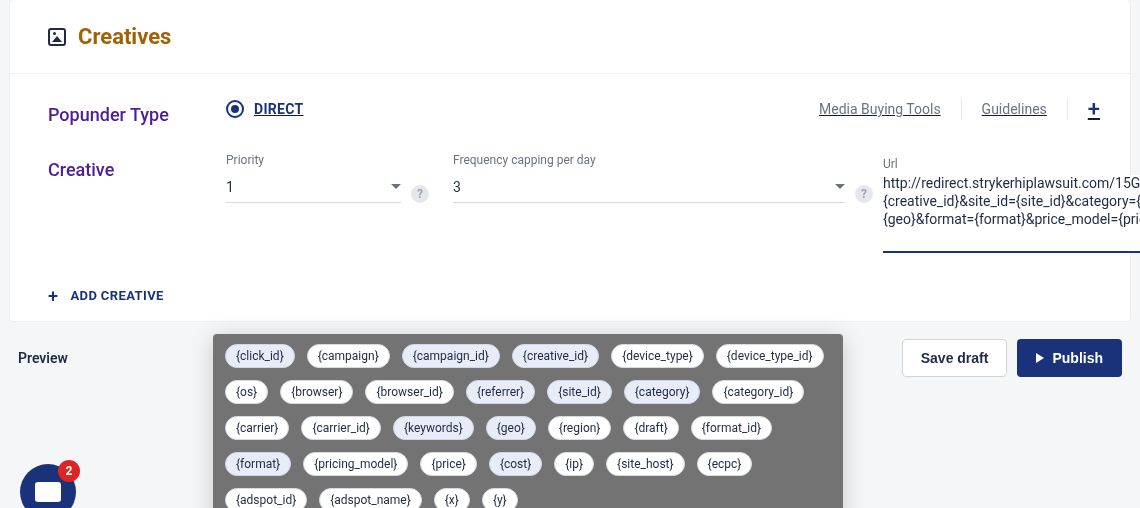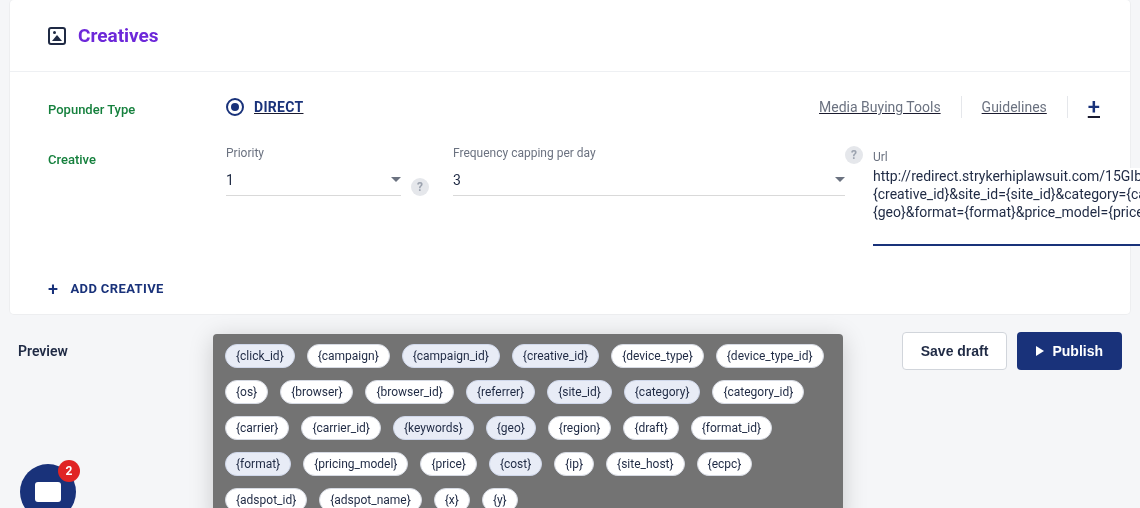--- a/index.html
+++ b/index.html
@@ -20,37 +20,37 @@
       padding-bottom: 10px;
     }
     .panel-header {
       display: flex;
       align-items: center;
       padding: 24px 30px 24px 38px;
       gap: 12px;
       border-bottom: 1px solid #eef0f3;
     }
     .panel-title {
-      font-size: 19px;
+      font-size: 22px;
       font-weight: 700;
-      color: #6d28d9;
+      color: #a16207;
     }
     .panel-body {
       padding: 24px 30px 4px 38px;
     }
     .row {
       display: flex;
       align-items: flex-start;
       margin-bottom: 8px;
     }
     .row-label {
       width: 178px;
       flex-shrink: 0;
-      font-size: 13px;
-      color: #15803d;
+      font-size: 18px;
+      color: #4c1d95;
       font-weight: 500;
       padding-top: 6px;
     }
     .row-content {
       flex: 1;
       display: flex;
       align-items: center;
       gap: 10px;
     }
     .type-row .row-content {
@@ -267,21 +267,21 @@
             <div class="field field-priority">
               <label class="field-label">Priority</label>
               <div class="select">
                 <span>1</span>
                 <span class="caret"></span>
               </div>
             </div>
             <span class="help">?</span>
           </div>
 
-          <div style="display:flex; align-items:flex-start; ">
+          <div style="display:flex; align-items:flex-end; gap:10px;">
             <div class="field field-freq">
               <label class="field-label">Frequency capping per day</label>
               <div class="select">
                 <span>3</span>
                 <span class="caret"></span>
               </div>
             </div>
             <span class="help">?</span>
           </div>
         </div>

